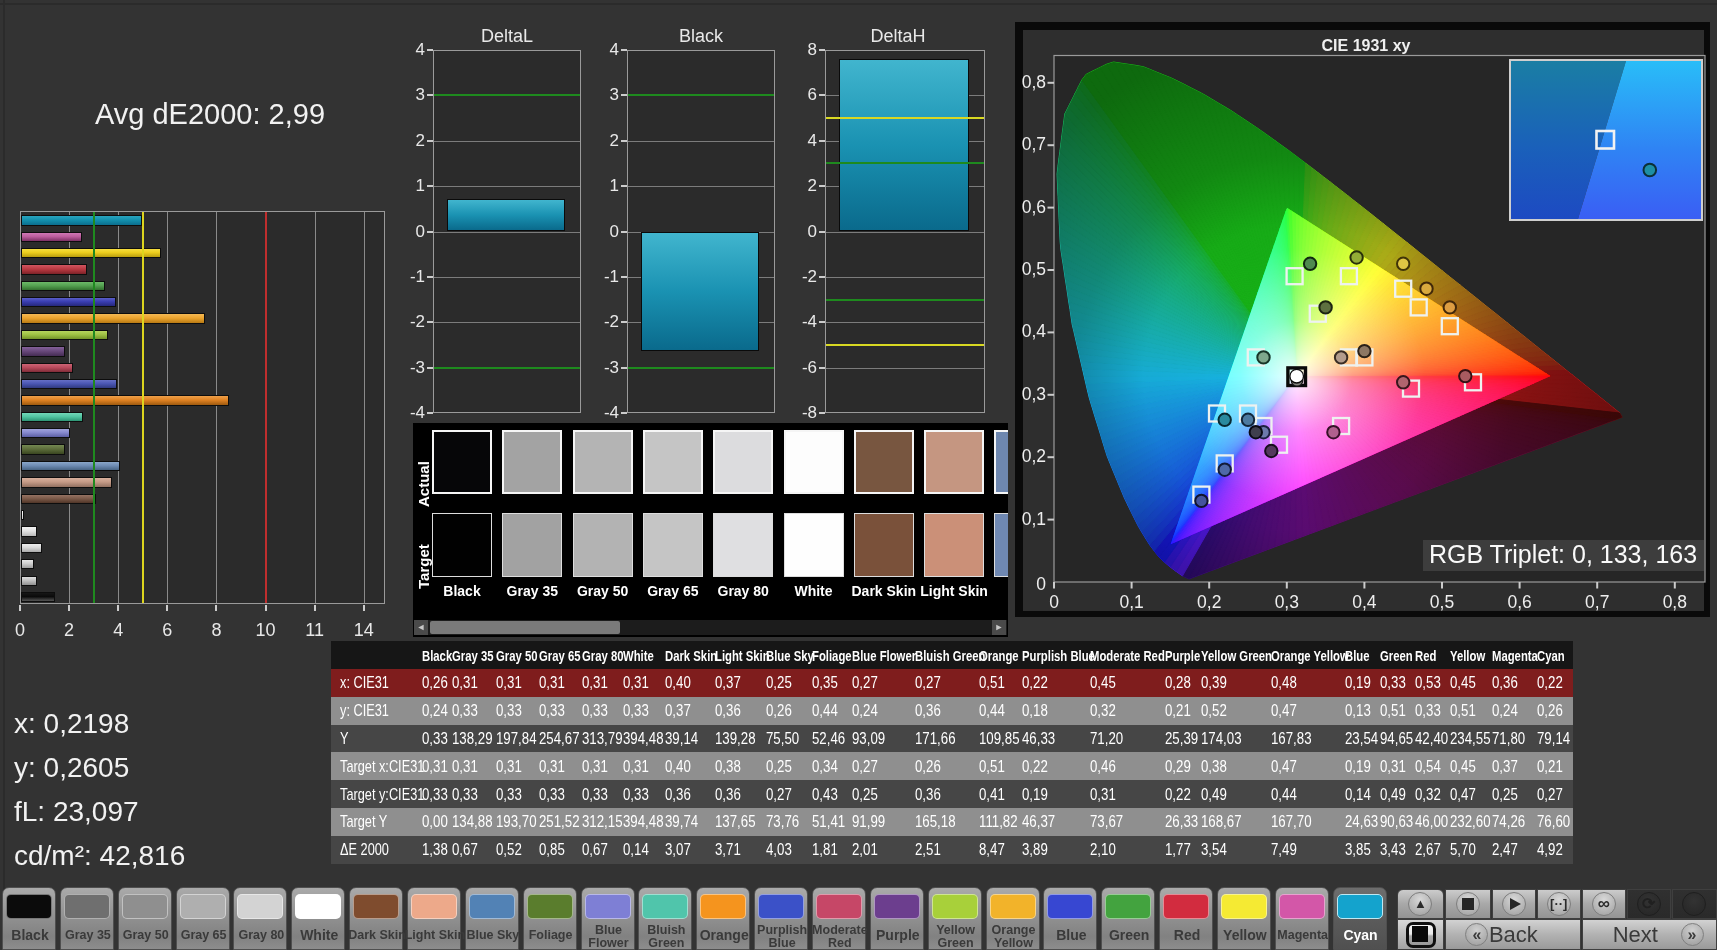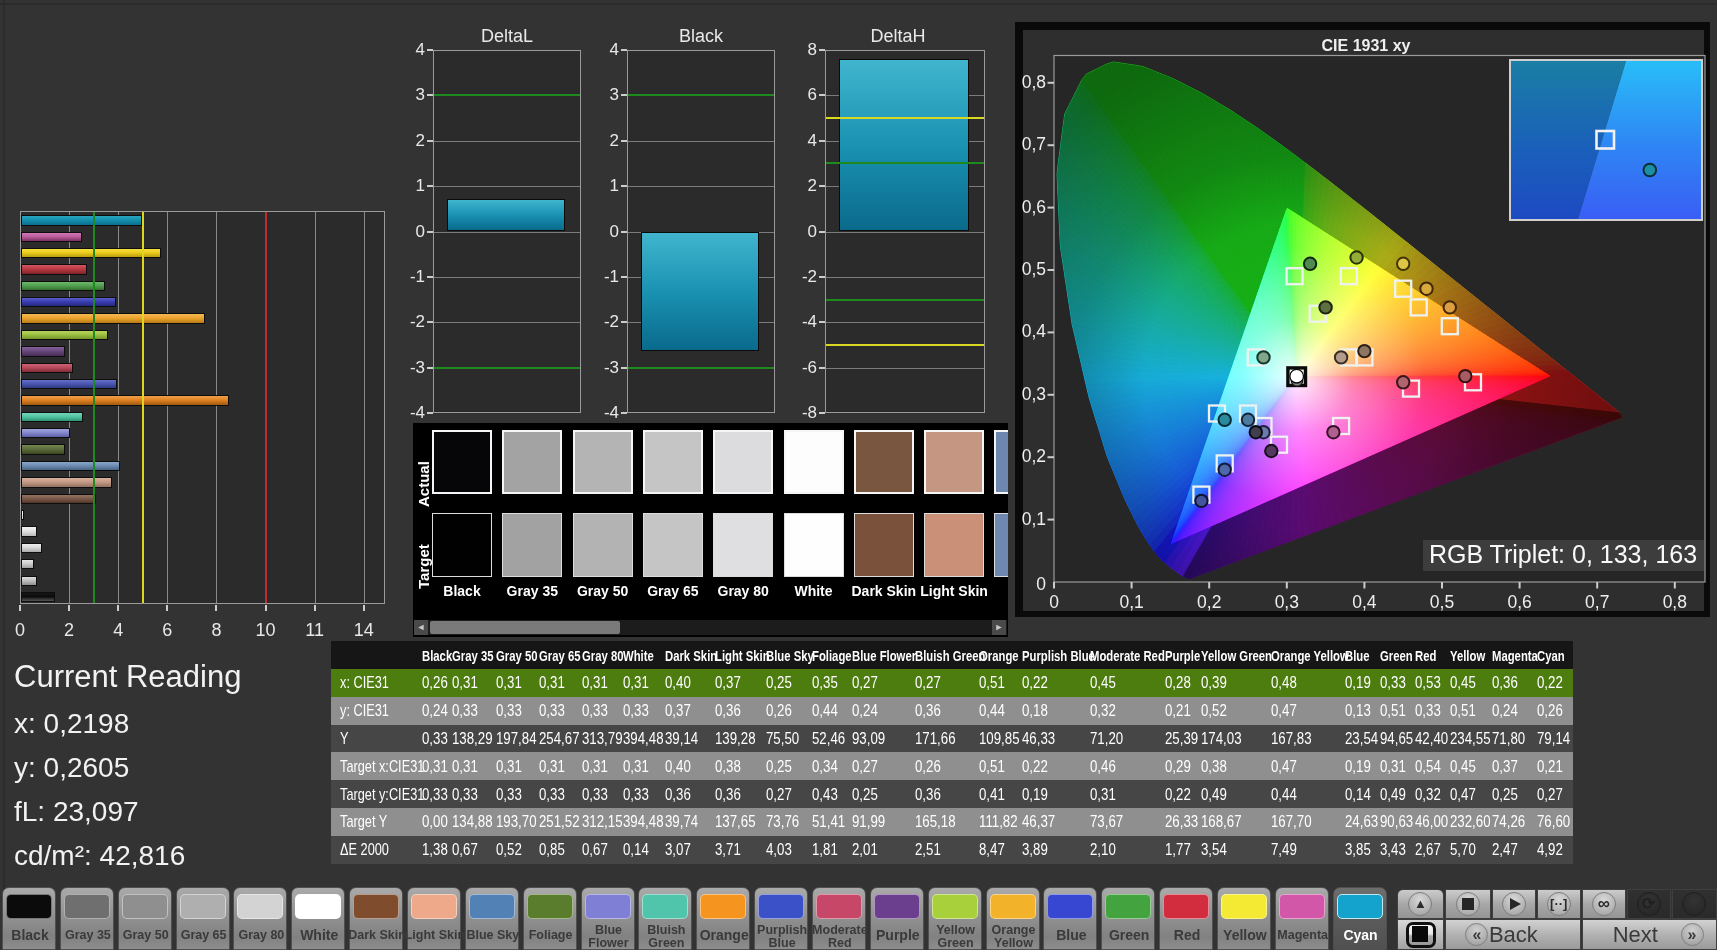--- a/index.html
+++ b/index.html
@@ -1,20 +1,21 @@
 <!DOCTYPE html>
 <html><head><meta charset="utf-8"><style>
 *{margin:0;padding:0;box-sizing:border-box}
 html,body{width:1717px;height:950px;background:#333333;overflow:hidden;font-family:"Liberation Sans",sans-serif}
 .abs{position:absolute}
 </style></head>
 <body>
 <div class="abs" style="left:0;top:0;width:1717px;height:950px;background:#333333">
 <div class="abs" style="left:3px;top:0;width:2px;height:950px;background:#2b2b2b"></div>
 <div class="abs" style="left:0;top:3px;width:1717px;height:2px;background:#2b2b2b"></div>
+    <div class="abs" style="left:0;top:98px;width:420px;text-align:center;font-size:29px;color:#f2f2f2">Avg dE2000: 2,99</div>
     <div class="abs" style="left:20px;top:211px;width:365px;height:393px;background:#2b2b2b;border:1px solid #9a9a9a"></div>
     <div class="abs" style="left:69.1px;top:212px;width:1px;height:391px;background:#8a8a8a"></div>
     <div class="abs" style="left:118.2px;top:212px;width:1px;height:391px;background:#8a8a8a"></div>
     <div class="abs" style="left:167.3px;top:212px;width:1px;height:391px;background:#8a8a8a"></div>
     <div class="abs" style="left:216.4px;top:212px;width:1px;height:391px;background:#8a8a8a"></div>
     <div class="abs" style="left:314.6px;top:212px;width:1px;height:391px;background:#8a8a8a"></div>
     <div class="abs" style="left:363.7px;top:212px;width:1px;height:391px;background:#8a8a8a"></div>
     <div class="abs" style="left:21px;top:215.2px;width:120.8px;height:10.4px;background:linear-gradient(180deg,#29a5c0 0%,#1390ad 45%,#0b6e8e 100%);border:1.2px solid #0d0d0d"></div>
     <div class="abs" style="left:21px;top:231.6px;width:60.6px;height:10.4px;background:linear-gradient(180deg,#cf77b4 0%,#bc5d9d 45%,#7c3064 100%);border:1.2px solid #0d0d0d"></div>
     <div class="abs" style="left:21px;top:247.9px;width:139.9px;height:10.4px;background:linear-gradient(180deg,#f6dd3f 0%,#eccd1d 45%,#b99d0e 100%);border:1.2px solid #0d0d0d"></div>
@@ -772,21 +773,20 @@
       <g clip-path="url(#ic)">
         <path d="M1511 61H1626L1578 219H1511Z" fill="url(#inL)"></path>
         <path d="M1626 61H1701V219H1578Z" fill="url(#inR)"></path>
         <rect x="1596.5" y="131" width="17.5" height="17.5" fill="none" stroke="#f2f2f2" stroke-width="2.6"></rect>
         <circle cx="1649.8" cy="170" r="6.3" fill="#1d8fa5" stroke="#0c3038" stroke-width="2"></circle>
       </g>
       <rect x="1510" y="60" width="192" height="160" fill="none" stroke="#cfcfcf" stroke-width="2"></rect>
       <rect x="1423" y="540" width="281" height="31" fill="#3d3d3d"></rect>
       <text x="1563" y="563" font-size="25" fill="#fafafa" text-anchor="middle">RGB Triplet: 0, 133, 163</text>
     </svg>
-    <div class="abs" style="left:14px;top:659px;font-size:31px;color:#f2f2f2">Current Reading</div>
     <div class="abs" style="left:14px;top:708px;font-size:28px;color:#f2f2f2">x: 0,2198</div>
     <div class="abs" style="left:14px;top:752px;font-size:28px;color:#f2f2f2">y: 0,2605</div>
     <div class="abs" style="left:14px;top:796px;font-size:28px;color:#f2f2f2">fL: 23,097</div>
     <div class="abs" style="left:14px;top:840px;font-size:28px;color:#f2f2f2">cd/m²: 42,816</div>
     <table class="abs" style="left:331px;top:641px;width:1242px;border-collapse:collapse;table-layout:fixed;font-size:17px;color:#fff;line-height:1">
       <colgroup>
         <col style="width:91px">
         <col style="width:30.0px">
         <col style="width:44.0px">
         <col style="width:42.5px">
@@ -833,21 +833,21 @@
           <td style="white-space:nowrap;overflow:visible"><span style="display:inline-block;transform:scaleX(0.78);transform-origin:0 50%;font-weight:bold;font-size:14.5px;white-space:nowrap">Purple</span></td>
           <td style="white-space:nowrap;overflow:visible"><span style="display:inline-block;transform:scaleX(0.78);transform-origin:0 50%;font-weight:bold;font-size:14.5px;white-space:nowrap">Yellow Green</span></td>
           <td style="white-space:nowrap;overflow:visible"><span style="display:inline-block;transform:scaleX(0.78);transform-origin:0 50%;font-weight:bold;font-size:14.5px;white-space:nowrap">Orange Yellow</span></td>
           <td style="white-space:nowrap;overflow:visible"><span style="display:inline-block;transform:scaleX(0.78);transform-origin:0 50%;font-weight:bold;font-size:14.5px;white-space:nowrap">Blue</span></td>
           <td style="white-space:nowrap;overflow:visible"><span style="display:inline-block;transform:scaleX(0.78);transform-origin:0 50%;font-weight:bold;font-size:14.5px;white-space:nowrap">Green</span></td>
           <td style="white-space:nowrap;overflow:visible"><span style="display:inline-block;transform:scaleX(0.78);transform-origin:0 50%;font-weight:bold;font-size:14.5px;white-space:nowrap">Red</span></td>
           <td style="white-space:nowrap;overflow:visible"><span style="display:inline-block;transform:scaleX(0.78);transform-origin:0 50%;font-weight:bold;font-size:14.5px;white-space:nowrap">Yellow</span></td>
           <td style="white-space:nowrap;overflow:visible"><span style="display:inline-block;transform:scaleX(0.78);transform-origin:0 50%;font-weight:bold;font-size:14.5px;white-space:nowrap">Magenta</span></td>
           <td style="white-space:nowrap;overflow:visible"><span style="display:inline-block;transform:scaleX(0.78);transform-origin:0 50%;font-weight:bold;font-size:14.5px;white-space:nowrap">Cyan</span></td>
         </tr>
-        <tr style="height:27.8px;background:#4d7c0f">
+        <tr style="height:27.8px;background:#7f1d1d">
           <td style="padding-left:9px;white-space:nowrap;overflow:visible"><span style="display:inline-block;transform:scaleX(0.75);transform-origin:0 50%;white-space:nowrap">x: CIE31</span></td>
           <td style="white-space:nowrap;overflow:visible"><span style="display:inline-block;transform:scaleX(0.78);transform-origin:0 50%;white-space:nowrap">0,26</span></td>
           <td style="white-space:nowrap;overflow:visible"><span style="display:inline-block;transform:scaleX(0.78);transform-origin:0 50%;white-space:nowrap">0,31</span></td>
           <td style="white-space:nowrap;overflow:visible"><span style="display:inline-block;transform:scaleX(0.78);transform-origin:0 50%;white-space:nowrap">0,31</span></td>
           <td style="white-space:nowrap;overflow:visible"><span style="display:inline-block;transform:scaleX(0.78);transform-origin:0 50%;white-space:nowrap">0,31</span></td>
           <td style="white-space:nowrap;overflow:visible"><span style="display:inline-block;transform:scaleX(0.78);transform-origin:0 50%;white-space:nowrap">0,31</span></td>
           <td style="white-space:nowrap;overflow:visible"><span style="display:inline-block;transform:scaleX(0.78);transform-origin:0 50%;white-space:nowrap">0,31</span></td>
           <td style="white-space:nowrap;overflow:visible"><span style="display:inline-block;transform:scaleX(0.78);transform-origin:0 50%;white-space:nowrap">0,40</span></td>
           <td style="white-space:nowrap;overflow:visible"><span style="display:inline-block;transform:scaleX(0.78);transform-origin:0 50%;white-space:nowrap">0,37</span></td>
           <td style="white-space:nowrap;overflow:visible"><span style="display:inline-block;transform:scaleX(0.78);transform-origin:0 50%;white-space:nowrap">0,25</span></td>

